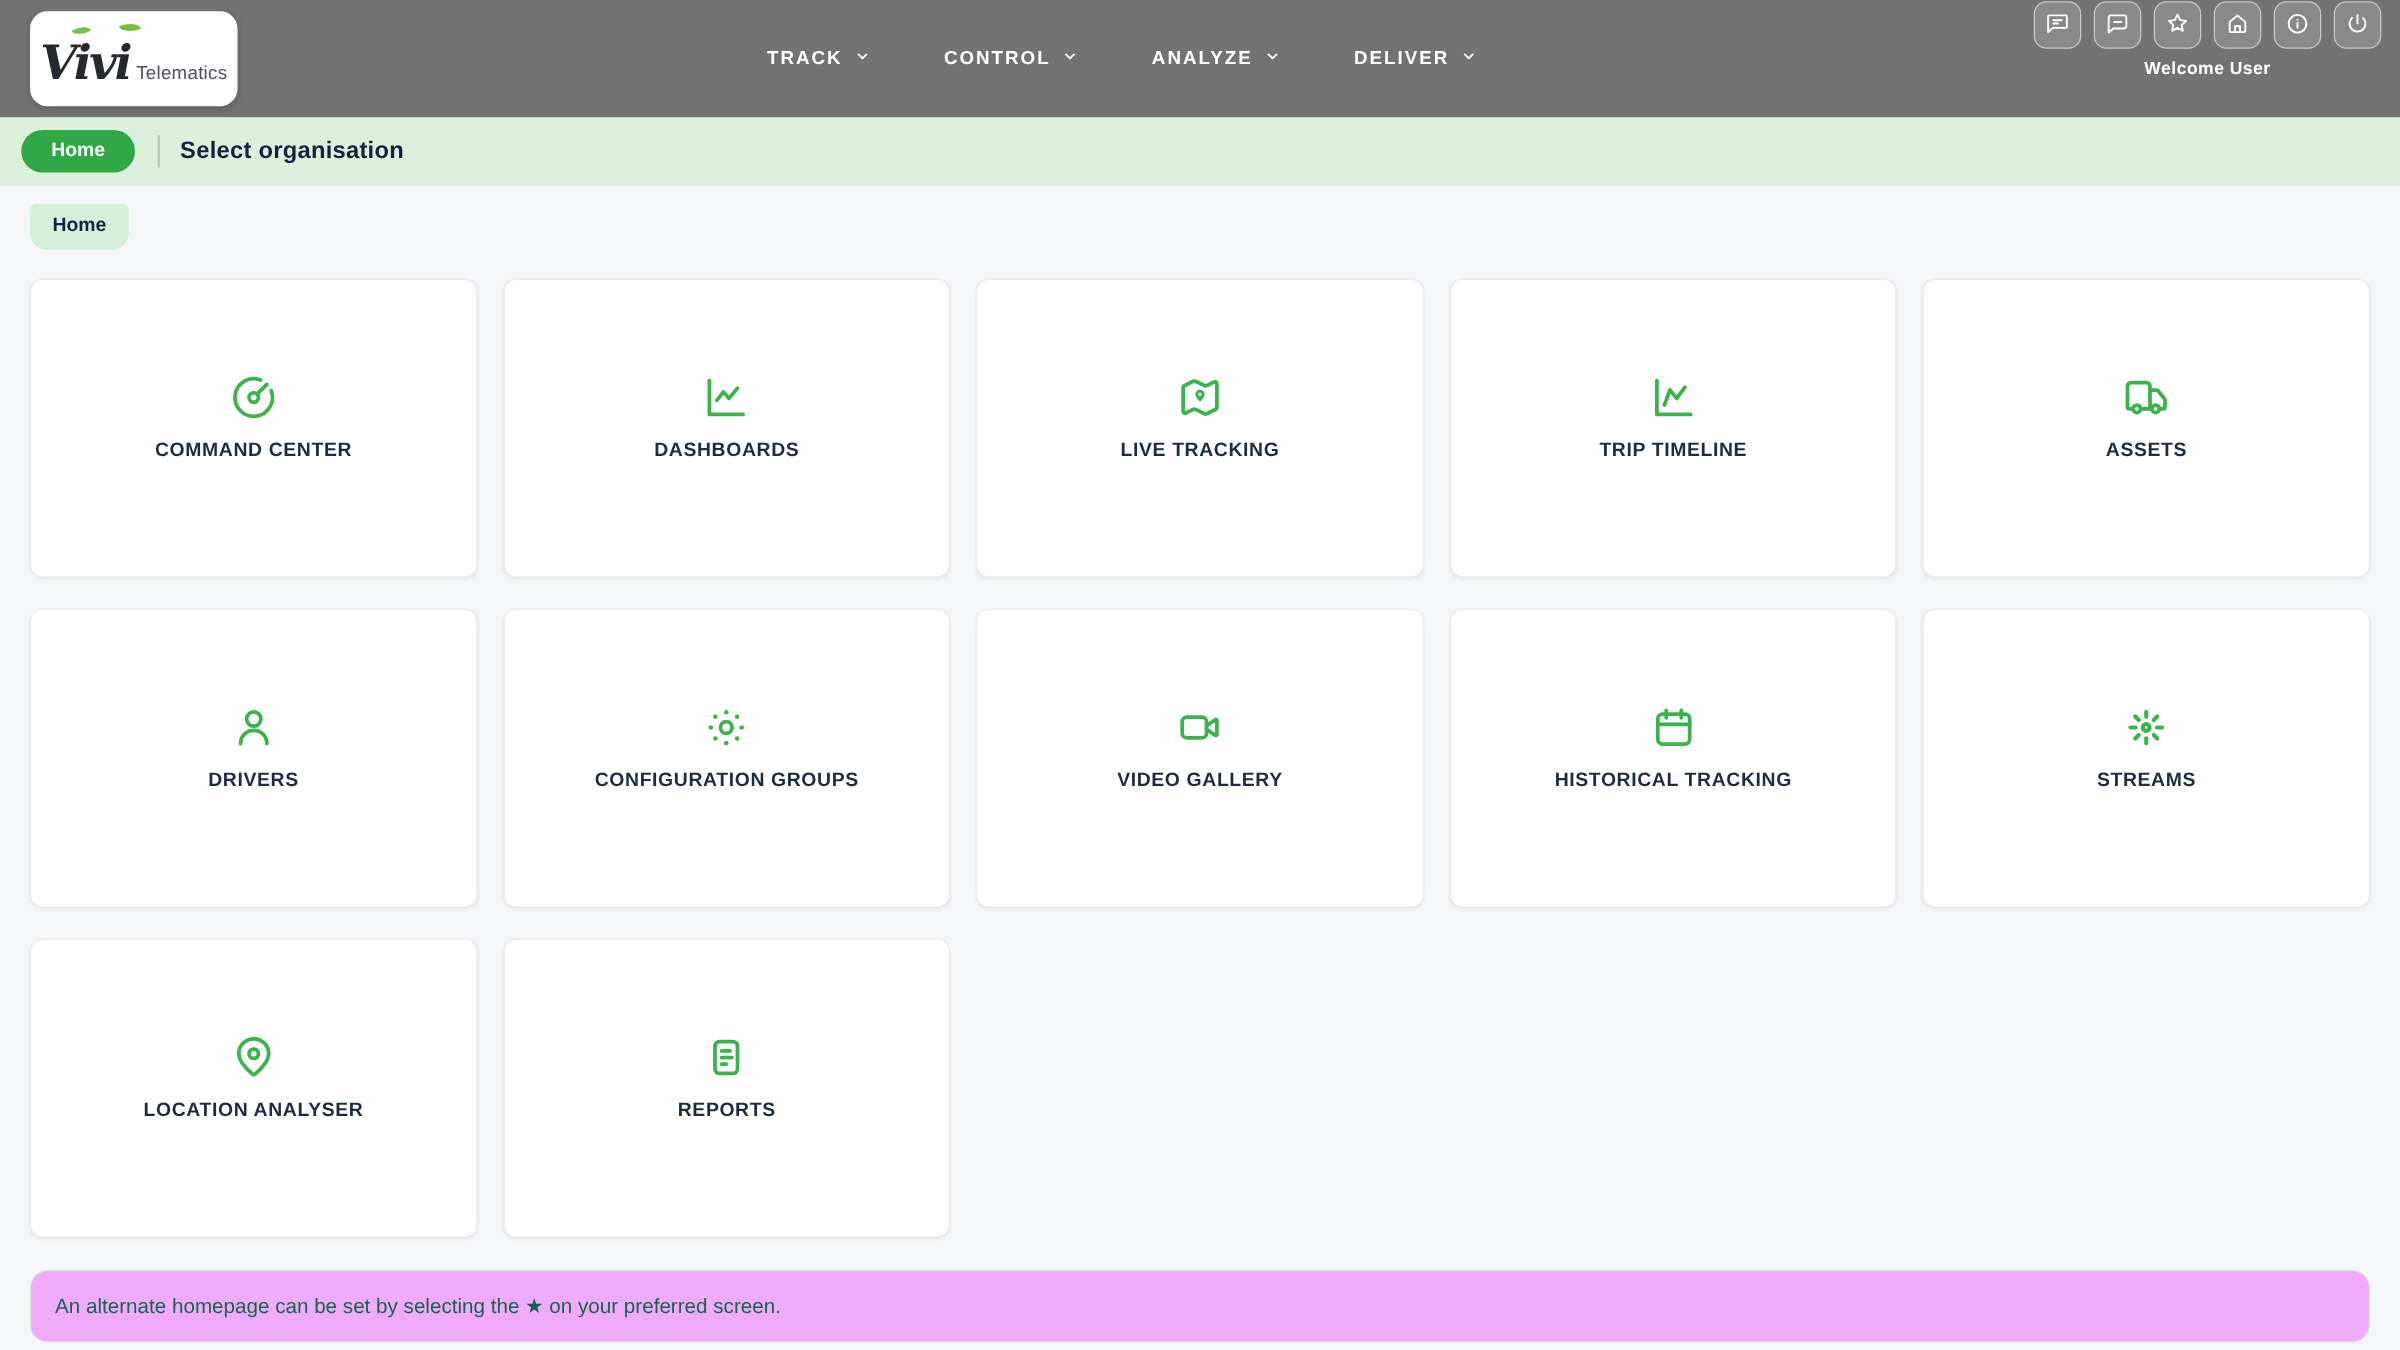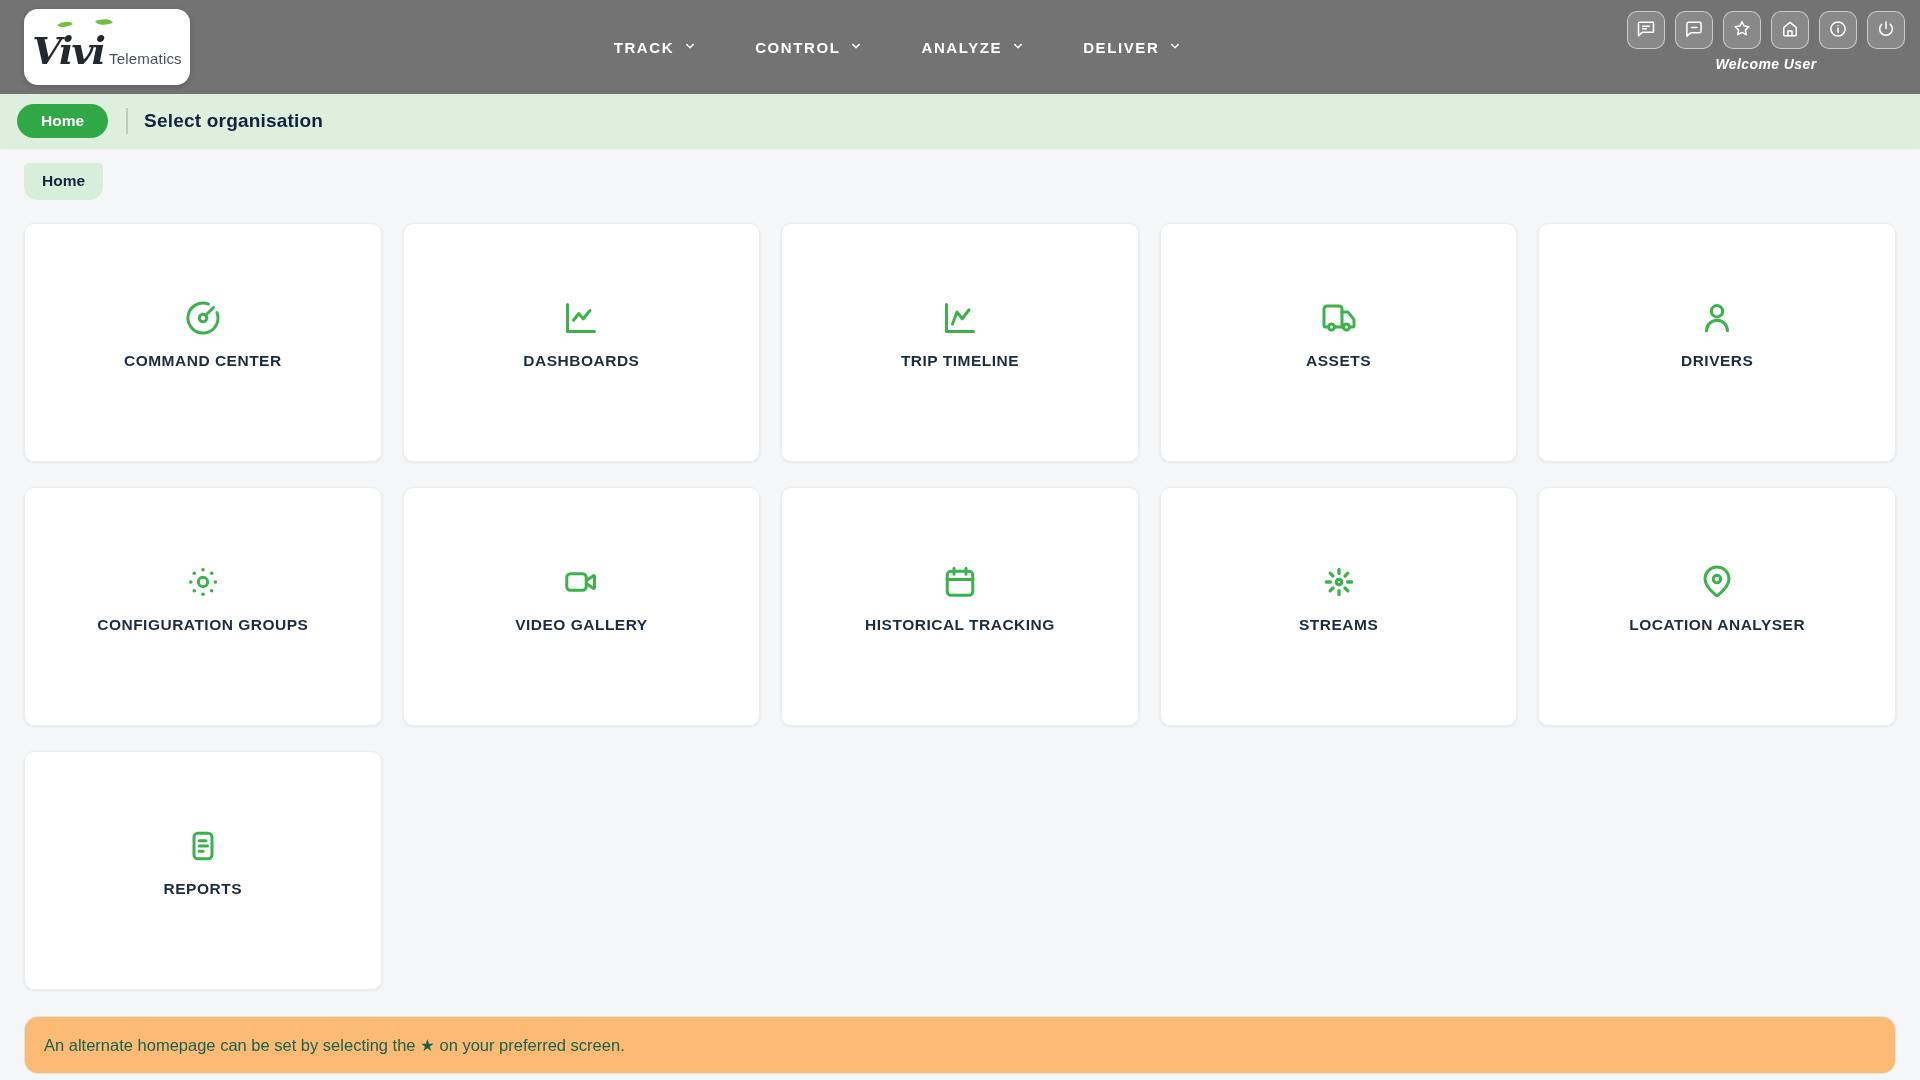--- a/index.html
+++ b/index.html
@@ -71,26 +71,25 @@
     font-weight: 700;
     font-size: 15px;
     letter-spacing: 1.6px;
     cursor: pointer;
     user-select: none;
   }
   .nav-item svg { stroke: #ffffff; }
 
   .header-right {
     position: absolute;
-    right: 15px; top: 11px;
+    right: 15px; top: 1px;
     display: flex;
     flex-direction: column;
     align-items: center;
     gap: 7px;
-    font-style: italic;
   }
   .icon-row { display: flex; gap: 10px; }
   .hdr-icon-btn {
     width: 38px; height: 38px;
     border-radius: 10px;
     background: rgba(255,255,255,0.16);
     border: 1px solid rgba(255,255,255,0.55);
     display: flex;
     align-items: center;
     justify-content: center;
@@ -180,21 +179,21 @@
     color: #1d2c3e;
     font-weight: 700;
     font-size: 15.5px;
     letter-spacing: 0.5px;
     text-align: center;
   }
 
   .note-bar {
     margin-top: 26px;
     height: 58px;
-    background: #fdba74;
+    background: #f0abfc;
     border: 1px solid #d9e7de;
     border-radius: 14px;
     display: flex;
     align-items: center;
     padding: 0 19px;
   }
   .note-text {
     color: #176350;
     font-size: 16.5px;
   }
@@ -310,20 +309,30 @@
     <div class="feature-card">
       <span class="card-icon">
         <svg width="36" height="36" viewBox="0 0 24 24" fill="none" stroke="currentColor" stroke-width="2" stroke-linecap="round" stroke-linejoin="round">
             <path d="M3 3v18h18"></path>
             <path d="m7 13.5 3.5-4.5 3 3.5 4.5-5.5"></path>
           </svg>
       </span>
       <span class="card-label">DASHBOARDS</span>
     </div>
 
+    <div class="feature-card">
+      <span class="card-icon">
+        <svg width="36" height="36" viewBox="0 0 24 24" fill="none" stroke="currentColor" stroke-width="2" stroke-linecap="round" stroke-linejoin="round">
+            <path d="M14.106 5.553a2 2 0 0 0 1.788 0l3.659-1.83A1 1 0 0 1 21 4.619v12.764a1 1 0 0 1-.553.894l-4.553 2.277a2 2 0 0 1-1.788 0l-4.212-2.106a2 2 0 0 0-1.788 0l-3.659 1.83A1 1 0 0 1 3 19.381V6.618a1 1 0 0 1 .553-.894l4.553-2.277a2 2 0 0 1 1.788 0z"></path>
+            <path d="M12 7.8a2.5 2.5 0 0 1 2.5 2.5c0 1.8-2.5 3.9-2.5 3.9s-2.5-2.1-2.5-3.9A2.5 2.5 0 0 1 12 7.8z" fill="currentColor" stroke="none"></path>
+            <circle cx="12" cy="10.3" r="0.85" fill="#ffffff" stroke="none"></circle>
+          </svg>
+      </span>
+      <span class="card-label">LIVE TRACKING</span>
+    </div>
 
     <div class="feature-card">
       <span class="card-icon">
         <svg width="36" height="36" viewBox="0 0 24 24" fill="none" stroke="currentColor" stroke-width="2" stroke-linecap="round" stroke-linejoin="round">
             <path d="M3 3v18h18"></path>
             <path d="m7 16 3-8 3.5 4.5L18 6.5"></path>
           </svg>
       </span>
       <span class="card-label">TRIP TIMELINE</span>
     </div>

